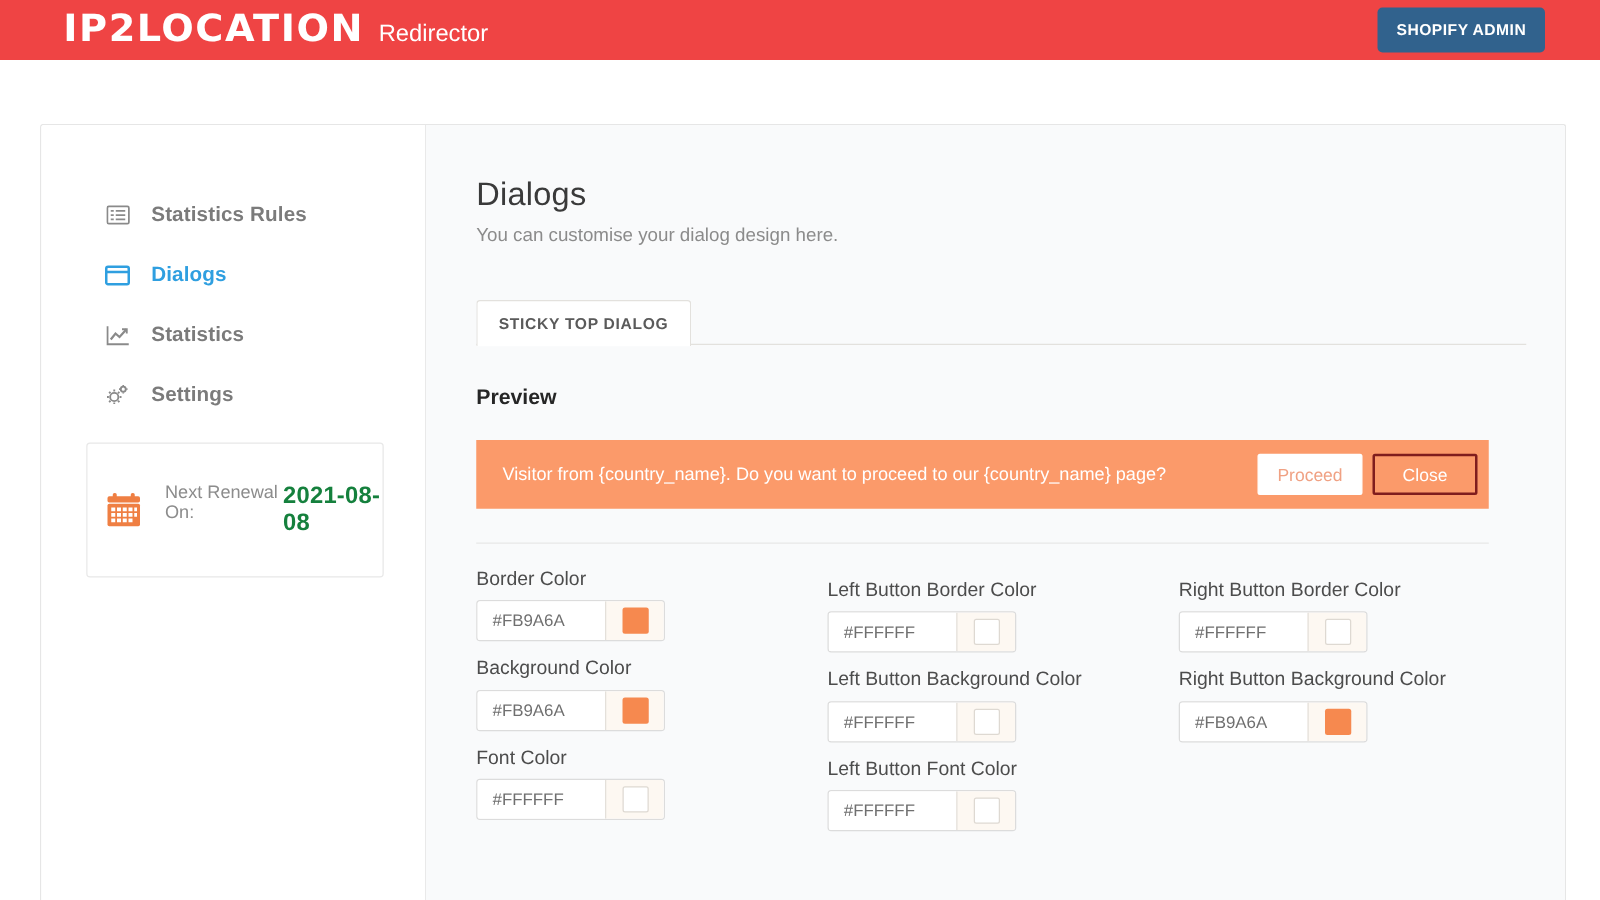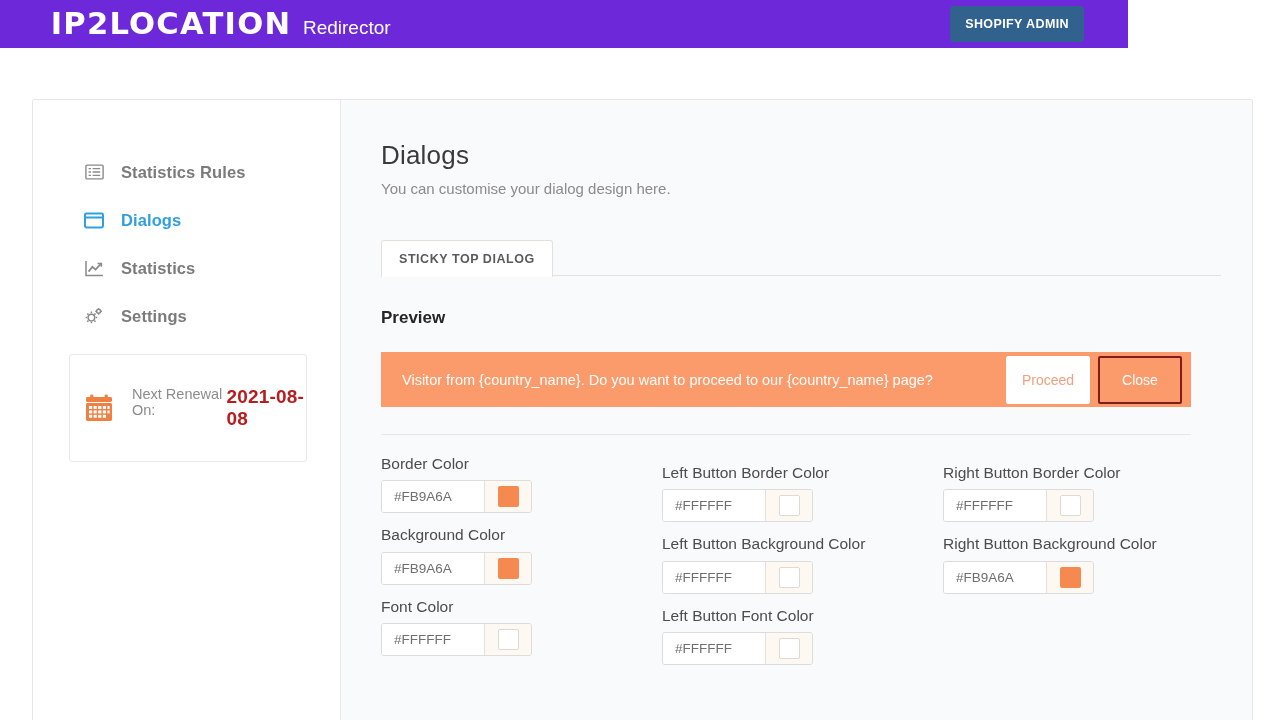--- a/index.html
+++ b/index.html
@@ -9,22 +9,22 @@
     width: 1280px; height: 720px;
     overflow: hidden;
     background: #ffffff;
     font-family: "Liberation Sans", sans-serif;
     -webkit-font-smoothing: antialiased;
   }
 
   
   .topbar {
     position: absolute; top: 0; left: 0;
-    width: 1128px; height: 48px;
-    background: #6d28d9;
+    width: 1280px; height: 48px;
+    background: #ef4444;
     display: flex; align-items: center;
   }
   .brand-wrap {
     display: flex; align-items: baseline;
     margin-left: 53px;
   }
   .brand-logo {
     color: #ffffff;
     font-size: 30px;
     font-weight: bold;
@@ -124,21 +124,21 @@
   }
   .renewal-text { display: flex; flex-direction: row; }
   .renewal-label {
     font-size: 14.5px;
     color: #8c8c8c;
     margin-bottom: 6px;
   }
   .renewal-date {
     font-size: 19px;
     font-weight: bold;
-    color: #b91c1c;
+    color: #15803d;
     letter-spacing: 0.2px;
   }
 
   
   .main {
     flex: 1 1 auto;
     background: #f9fafb;
     padding: 40px 30px 0 40px;
     position: relative;
     overflow: hidden;
@@ -204,21 +204,21 @@
     display: flex;
     align-items: center;
     padding: 0 9px 0 21px;
   }
   .preview-msg {
     color: #ffffff;
     font-size: 14.5px;
     flex: 1 1 auto;
   }
   .preview-btn {
-    height: 48px;
+    height: 33px;
     min-width: 84px;
     font-size: 14px;
     border-radius: 2px;
     display: flex; align-items: center; justify-content: center;
     cursor: pointer;
     margin-left: 8px;
   }
   .preview-btn.left {
     background: #ffffff;
     border: 1px solid #ffffff;

